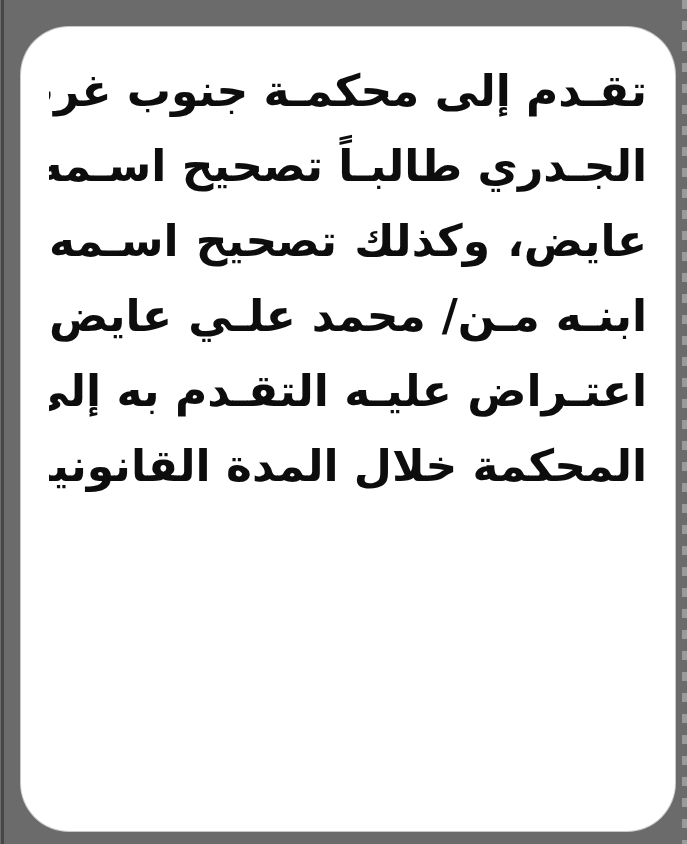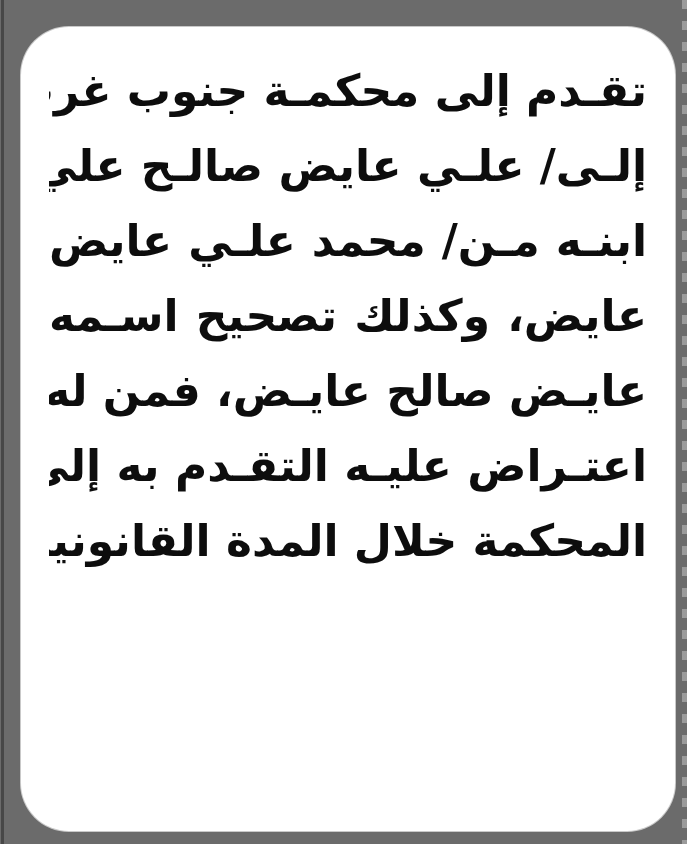--- a/index.html
+++ b/index.html
@@ -77,21 +77,20 @@
 </head>
 <body>
 
 <div class="page-bg">
   <div class="edge-line-left"></div>
   <div class="edge-dots-right"></div>
 
   <div class="notice-card">
     <div class="notice-text">
       <div class="notice-line">تقـدم إلى محكمـة جنوب غرب</div>
-      <div class="notice-line">إلـى/ علـي عايض صالـح علي</div>
+      <div class="notice-line">الجـدري طالبـاً تصحيح اسـمه</div>
+      <div class="notice-line">عايض، وكذلك تصحيح اسـمه</div>
       <div class="notice-line">ابنـه مـن/ محمد علـي عايض</div>
-      <div class="notice-line">عايض، وكذلك تصحيح اسـمه</div>
-      <div class="notice-line">عايـض صالح عايـض، فمن له</div>
       <div class="notice-line">اعتـراض عليـه التقـدم به إلى</div>
       <div class="notice-line">المحكمة خلال المدة القانونية.</div>
     </div>
   </div>
 </div>
 
 </body></html>

